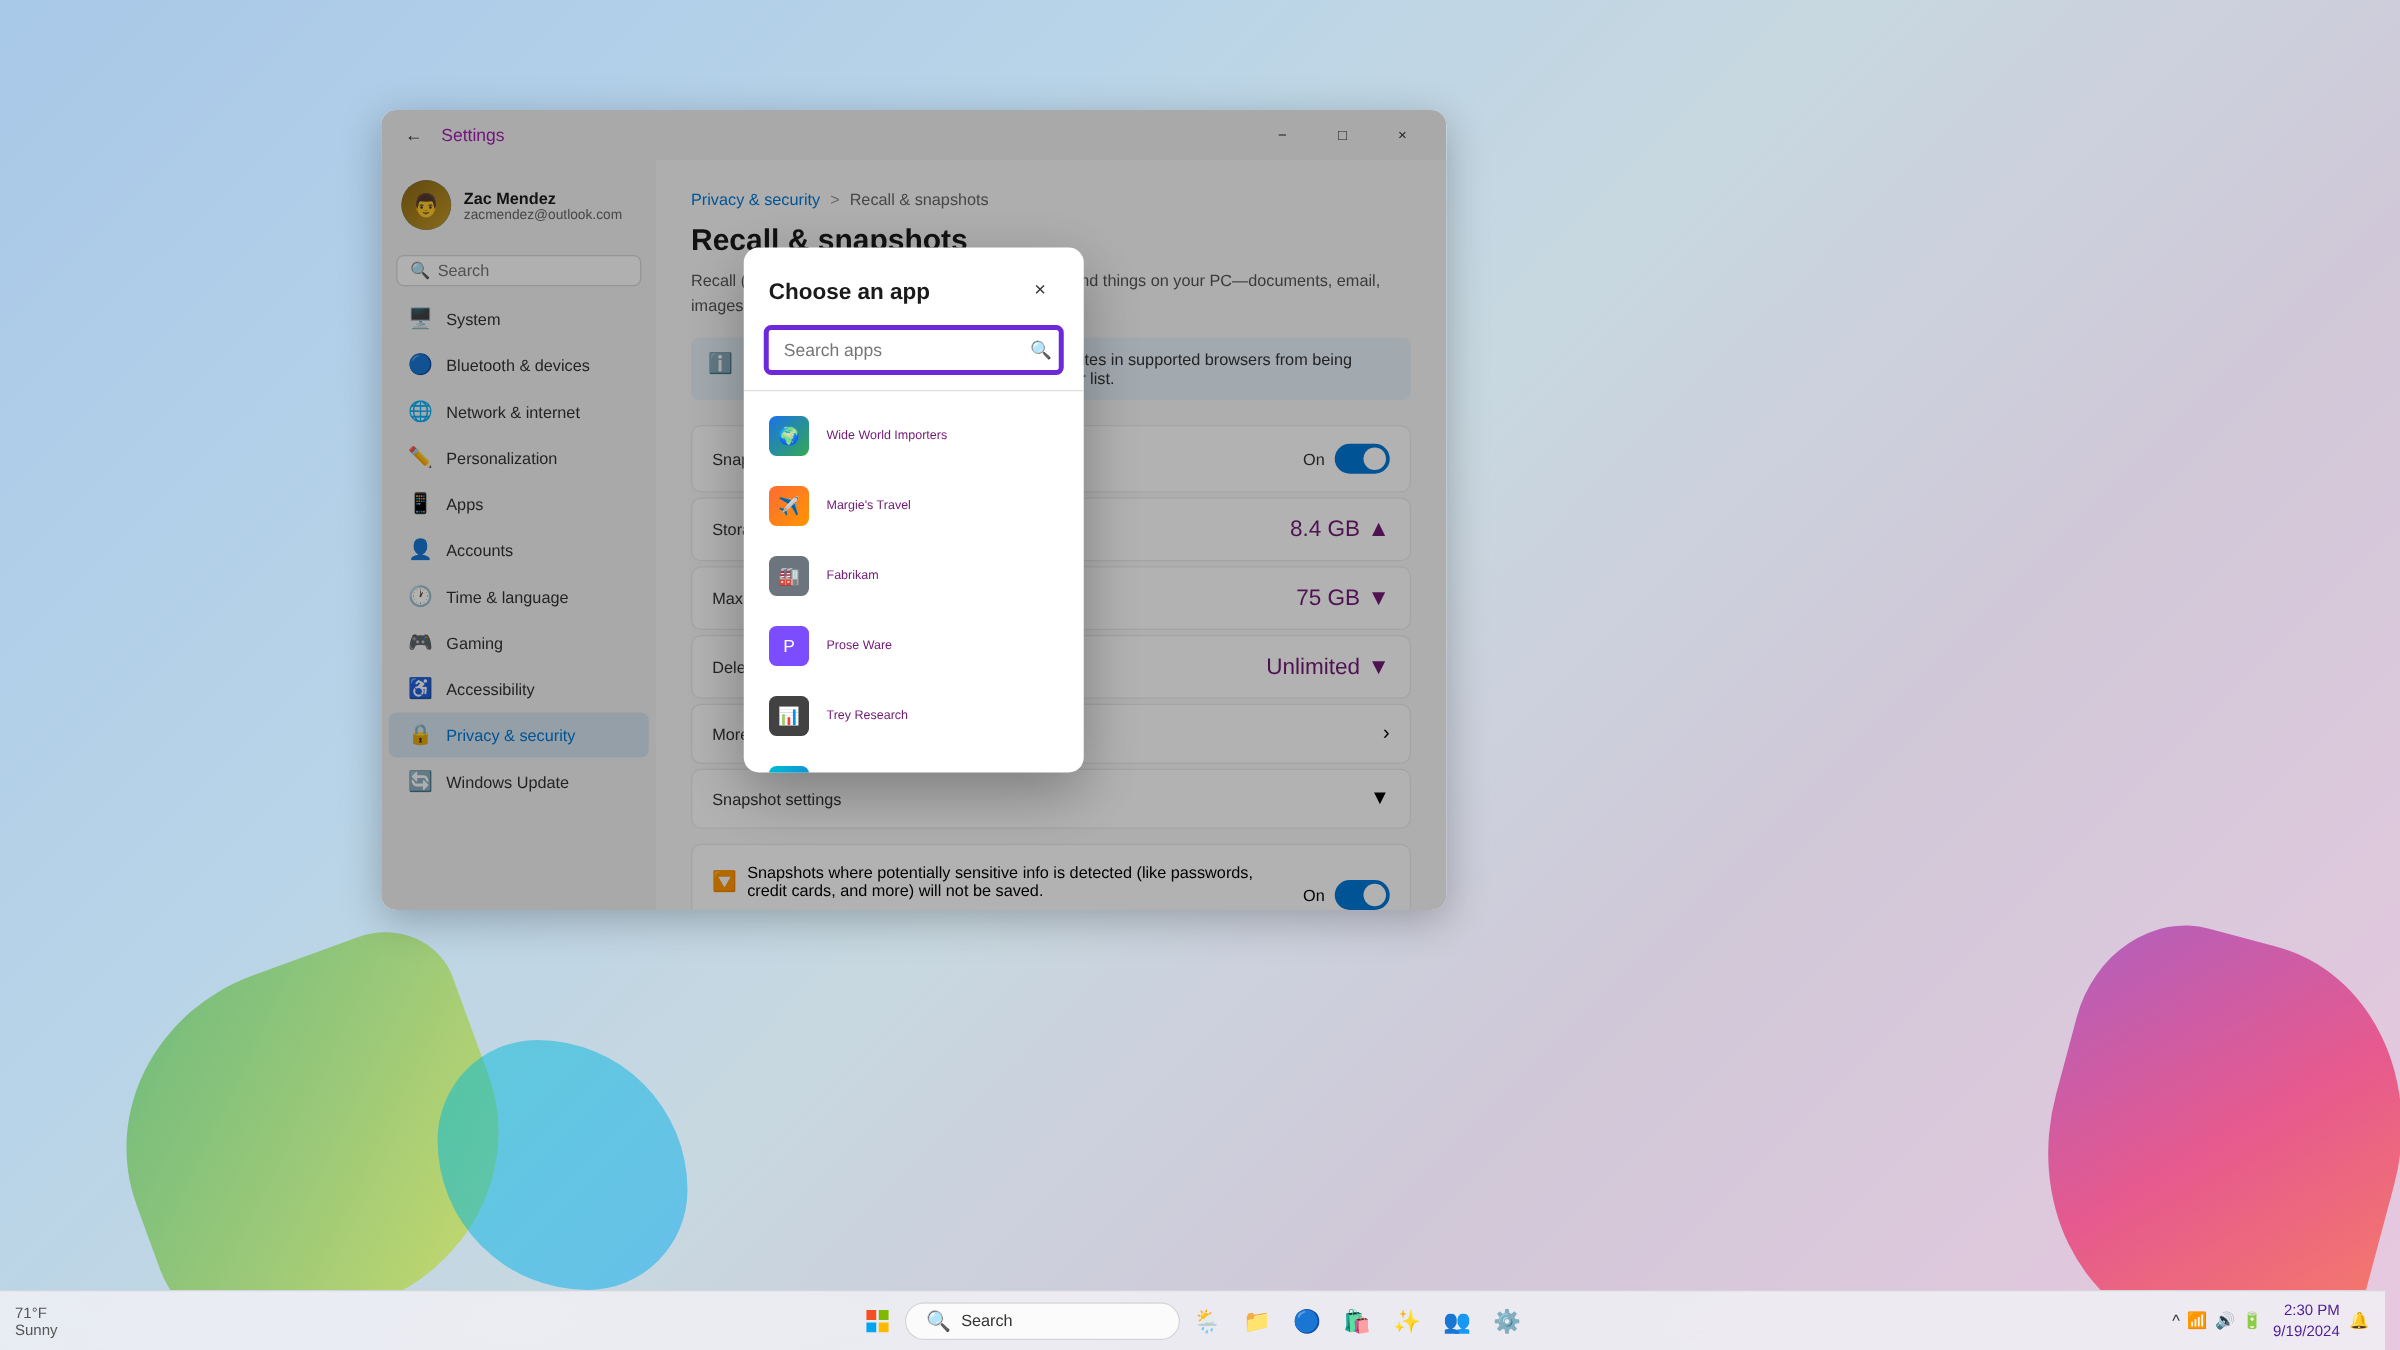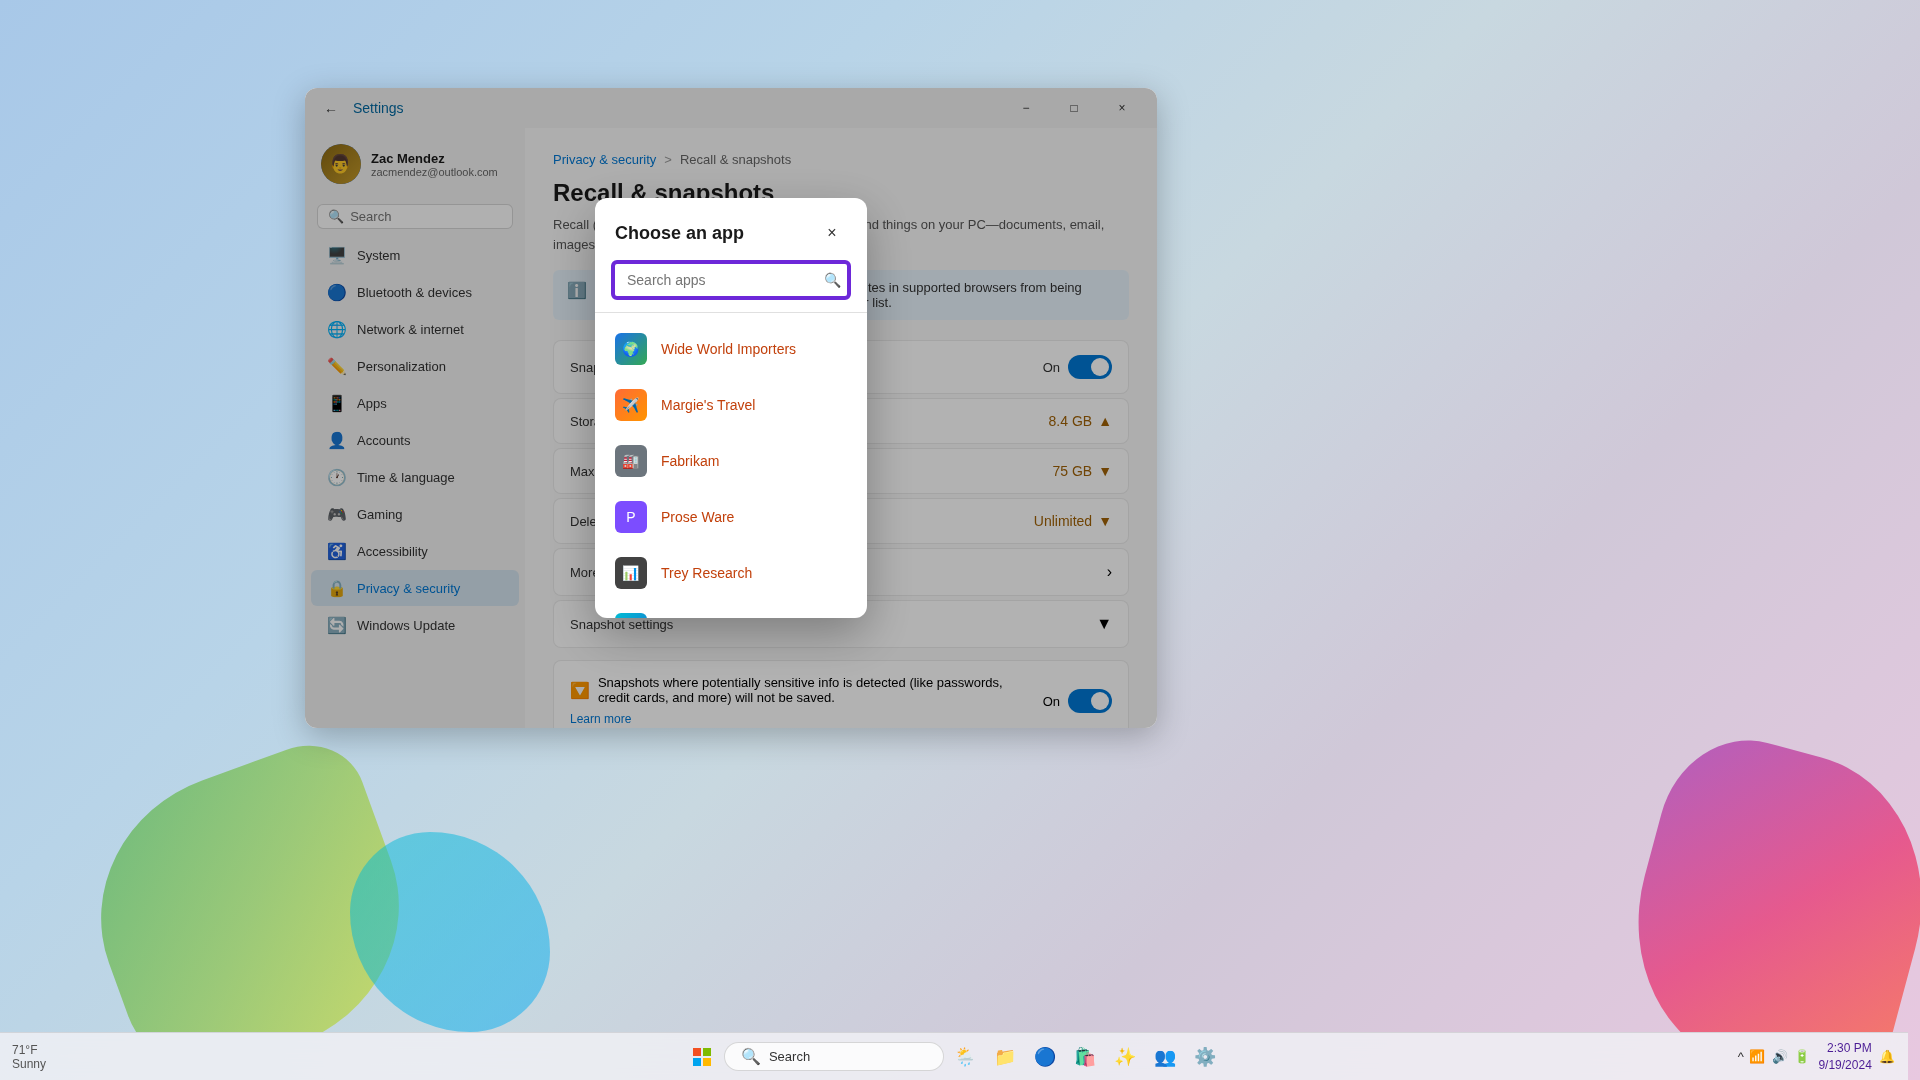--- a/index.html
+++ b/index.html
@@ -119,21 +119,21 @@
       border-radius: 50%;
       display: flex;
       align-items: center;
       justify-content: center;
       cursor: pointer;
       font-size: 14px;
       color: #333;
     }
     .window-title {
       font-size: 14px;
-      color: #0369a1;
+      color: #a21caf;
       flex: 1;
     }
     .window-controls {
       display: flex;
       gap: 2px;
     }
     .win-ctrl {
       width: 46px;
       height: 32px;
       display: flex;
@@ -318,22 +318,22 @@
       padding: 14px 16px;
       background: white;
       border-radius: 8px;
       margin-bottom: 4px;
       border: 1px solid rgba(0,0,0,0.08);
     }
     .dropdown-val {
       display: flex;
       align-items: flex-end;
       gap: 6px;
-      font-size: 14px;
-      color: #a16207;
+      font-size: 18px;
+      color: #701a75;
       cursor: pointer;
     }
 
     
     .modal-overlay {
       position: absolute;
       top: 0; left: 0; right: 0; bottom: 0;
       background: rgba(0,0,0,0.3);
       display: flex;
       align-items: center;
@@ -415,21 +415,21 @@
       width: 32px;
       height: 32px;
       border-radius: 6px;
       display: flex;
       align-items: center;
       justify-content: center;
       font-size: 18px;
       flex-shrink: 0;
       overflow: hidden;
     }
-    .app-name { font-size: 14px; color: #c2410c; }
+    .app-name { font-size: 10px; color: #701a75; }
 
     
     .icon-wwi { background: linear-gradient(135deg, #1a73e8, #34a853); }
     .icon-mt { background: linear-gradient(135deg, #ff6b35, #ff9500); }
     .icon-fab { background: #6c757d; }
     .icon-pw { background: #7c4dff; }
     .icon-tr { background: #424242; }
     .icon-con { background: linear-gradient(135deg, #00bcd4, #1976d2); }
 
     

